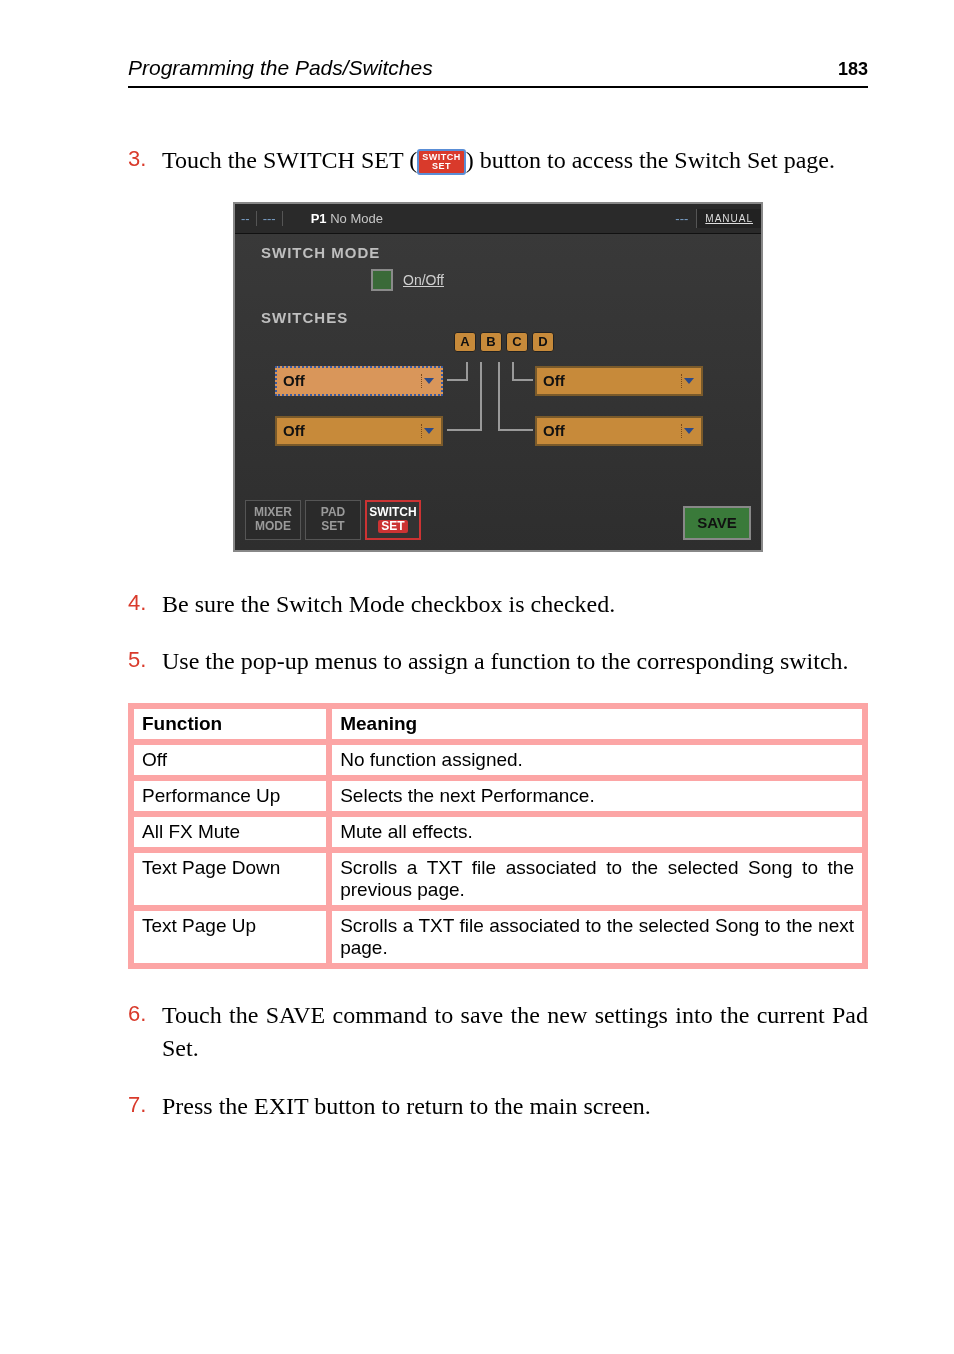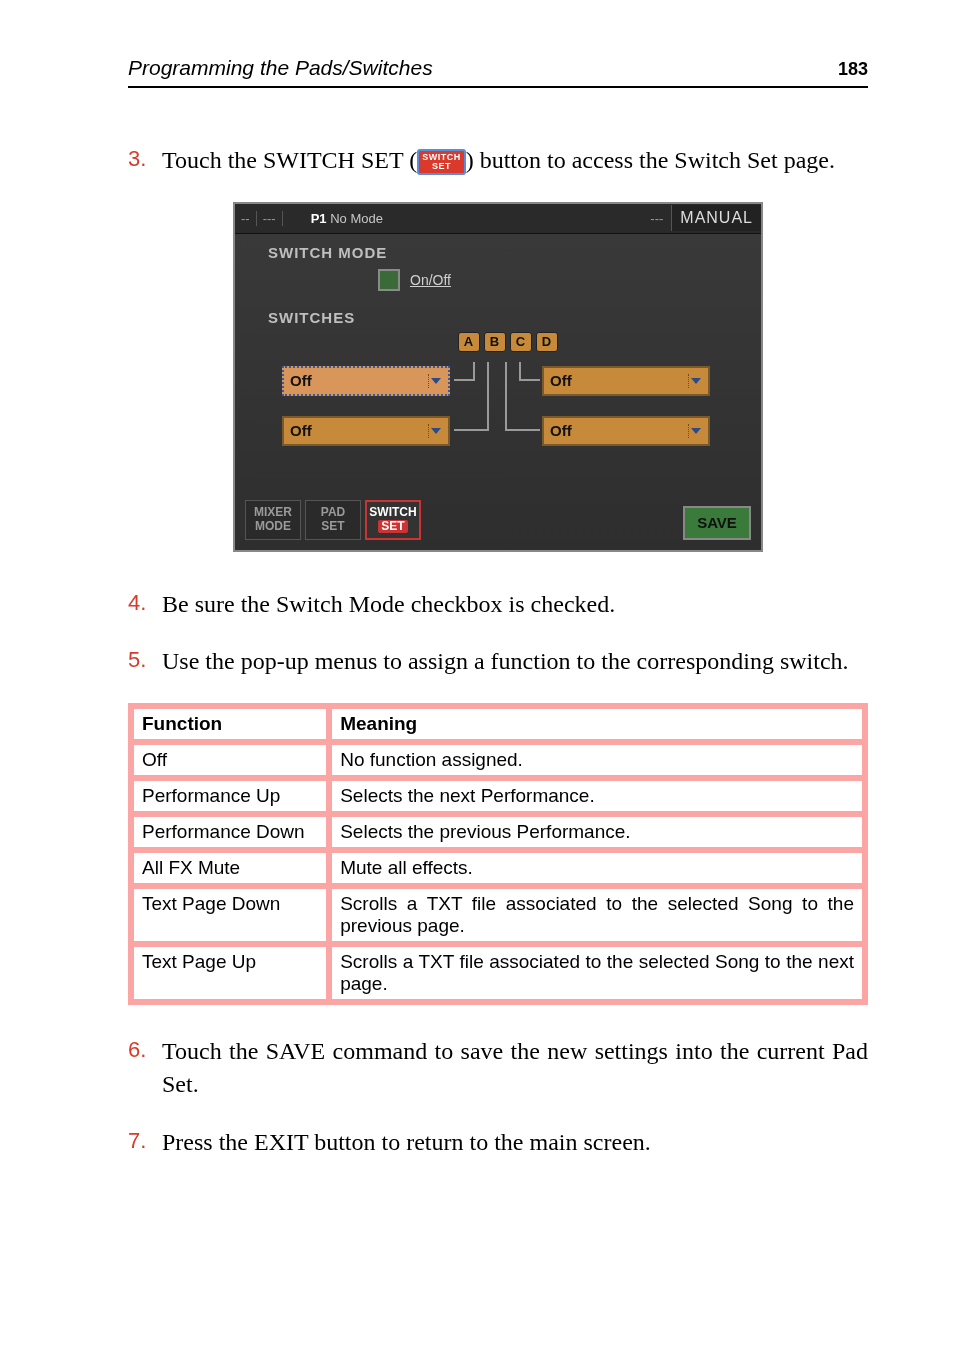--- a/index.html
+++ b/index.html
@@ -20,22 +20,22 @@
   
   .screen-wrap { display:flex; justify-content:center; margin: 12px 0 36px 0; }
   .screen { width: 530px; background: linear-gradient(#3a3a3a,#2e2e2e); border: 2px solid #888; font-family: Arial, Helvetica, sans-serif; color:#ccc; }
   .scr-top { display:flex; align-items:center; height:30px; background:#2a2a2a; border-bottom:1px solid #111; font-size:13px; }
   .scr-top .dash { color:#7aa0c8; padding:0 6px; }
   .scr-top .dash2 { color:#7aa0c8; padding:0 6px; border-left:1px solid #555; border-right:1px solid #555; }
   .scr-top .title { color:#c7c7c7; padding-left:28px; }
   .scr-top .title b { color:#fff; font-weight:700; }
   .scr-top .spacer { flex:1; }
   .scr-top .dash3 { color:#7aa0c8; padding:0 8px; }
-  .scr-top .manual { background:#222; color:#ddd; font-size:16px; padding:4px 8px; border-left:1px solid #555; letter-spacing:1px; }
-  .scr-sec { padding: 10px 14px 4px 26px; margin-left: 7px; }
+  .scr-top .manual { background:#222; color:#ddd; font-size:10px; padding:4px 8px; border-left:1px solid #555; letter-spacing:1px;text-decoration:underline; }
+  .scr-sec { padding: 10px 14px 4px 26px; }
   .scr-label { color:#bfbfbf; font-size:15px; font-weight:700; letter-spacing:1px; }
   .onoff-row { display:flex; align-items:center; gap:10px; margin:8px 0 14px 110px; }
   .chk { width:22px; height:22px; background:#3a6a38; border:2px solid #8a8a8a; }
   .onoff-text { color:#cfcfcf; font-size:14px;text-decoration:underline; }
   .abcd-row { display:flex; justify-content:center; gap:4px; margin:6px 0 10px 0; }
   .abcd { width:22px; height:20px; background:#c78a3a; border:1px solid #222; color:#111; font-weight:700; font-size:13px; display:flex; align-items:center; justify-content:center; border-radius:3px; }
   .bracket-svg { position:relative; height:96px; margin:0 14px 8px 14px; }
   .sw-row { position:absolute; display:flex; align-items:center; }
   .sw-row.a { left:0; top:4px; }
   .sw-row.b { left:260px; top:4px; }
@@ -179,24 +179,20 @@
     <tbody>
       <tr>
           <td>Off</td>
           <td class="meaning">No function assigned.</td>
         </tr>
       <tr>
           <td>Performance Up</td>
           <td class="meaning">Selects the next Performance.</td>
         </tr>
       <tr>
-          <td>Performance Down</td>
-          <td class="meaning">Selects the previous Performance.</td>
-        </tr>
-      <tr>
           <td>All FX Mute</td>
           <td class="meaning">Mute all effects.</td>
         </tr>
       <tr>
           <td>Text Page Down</td>
           <td class="meaning">Scrolls a TXT file associated to the selected Song to the previous page.</td>
         </tr>
       <tr>
           <td>Text Page Up</td>
           <td class="meaning">Scrolls a TXT file associated to the selected Song to the next page.</td>

